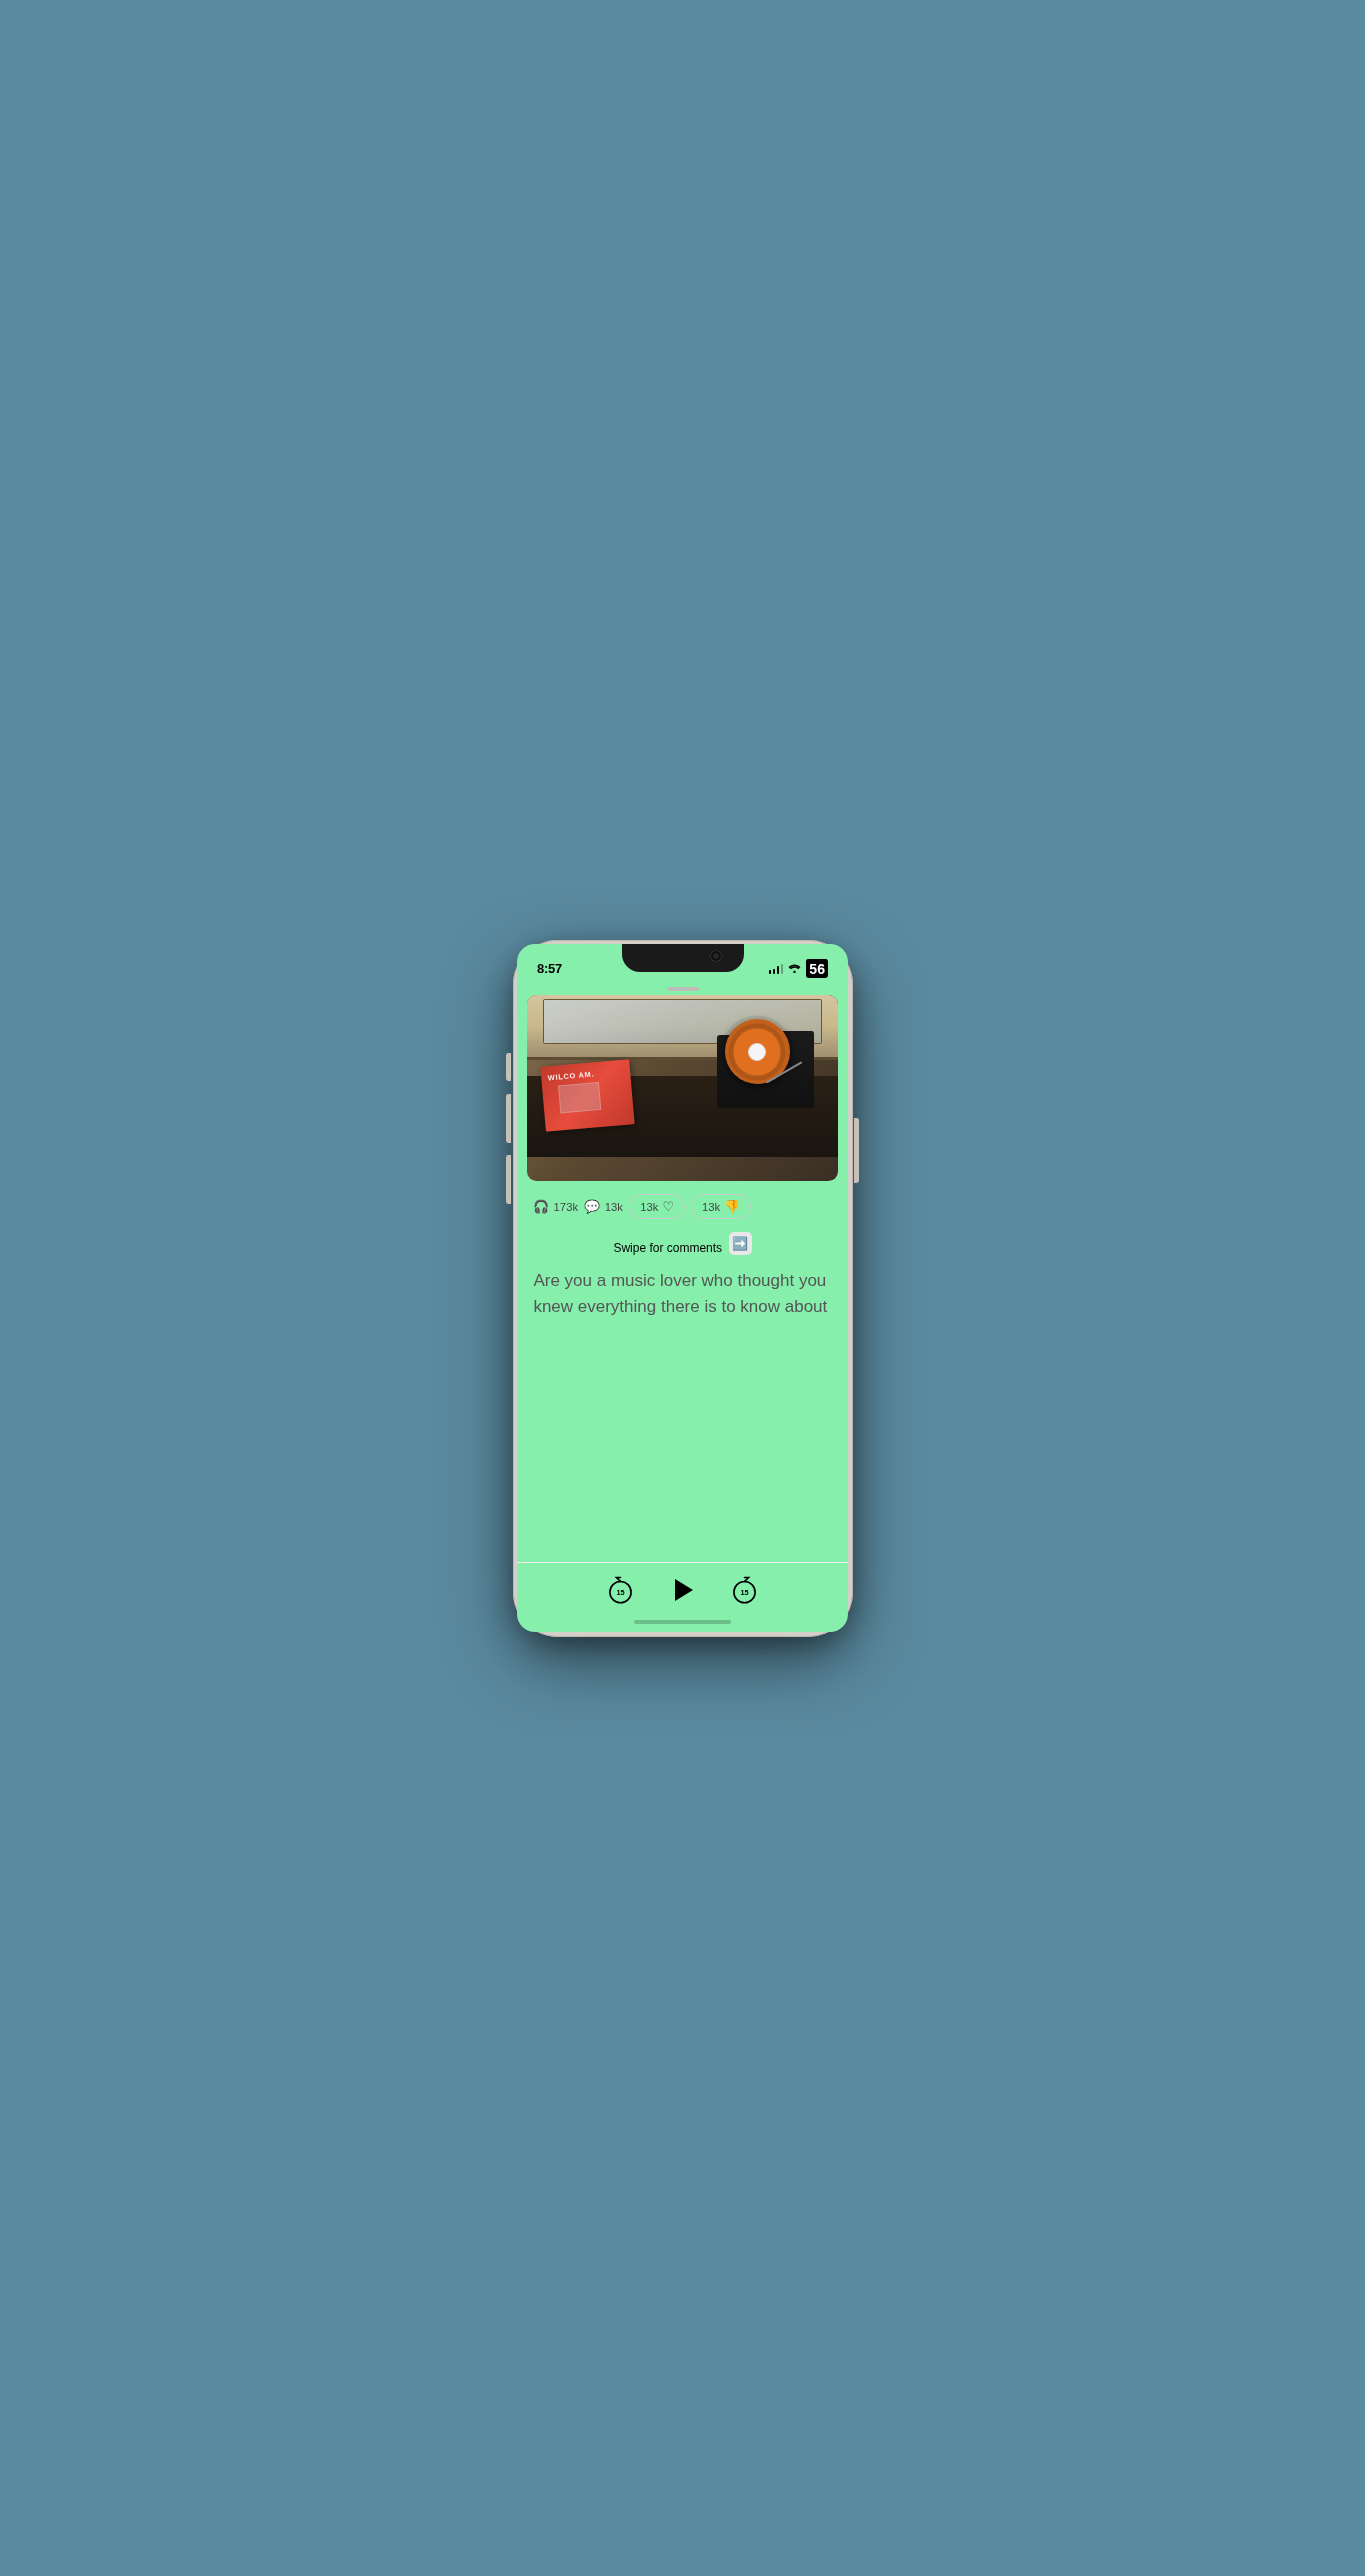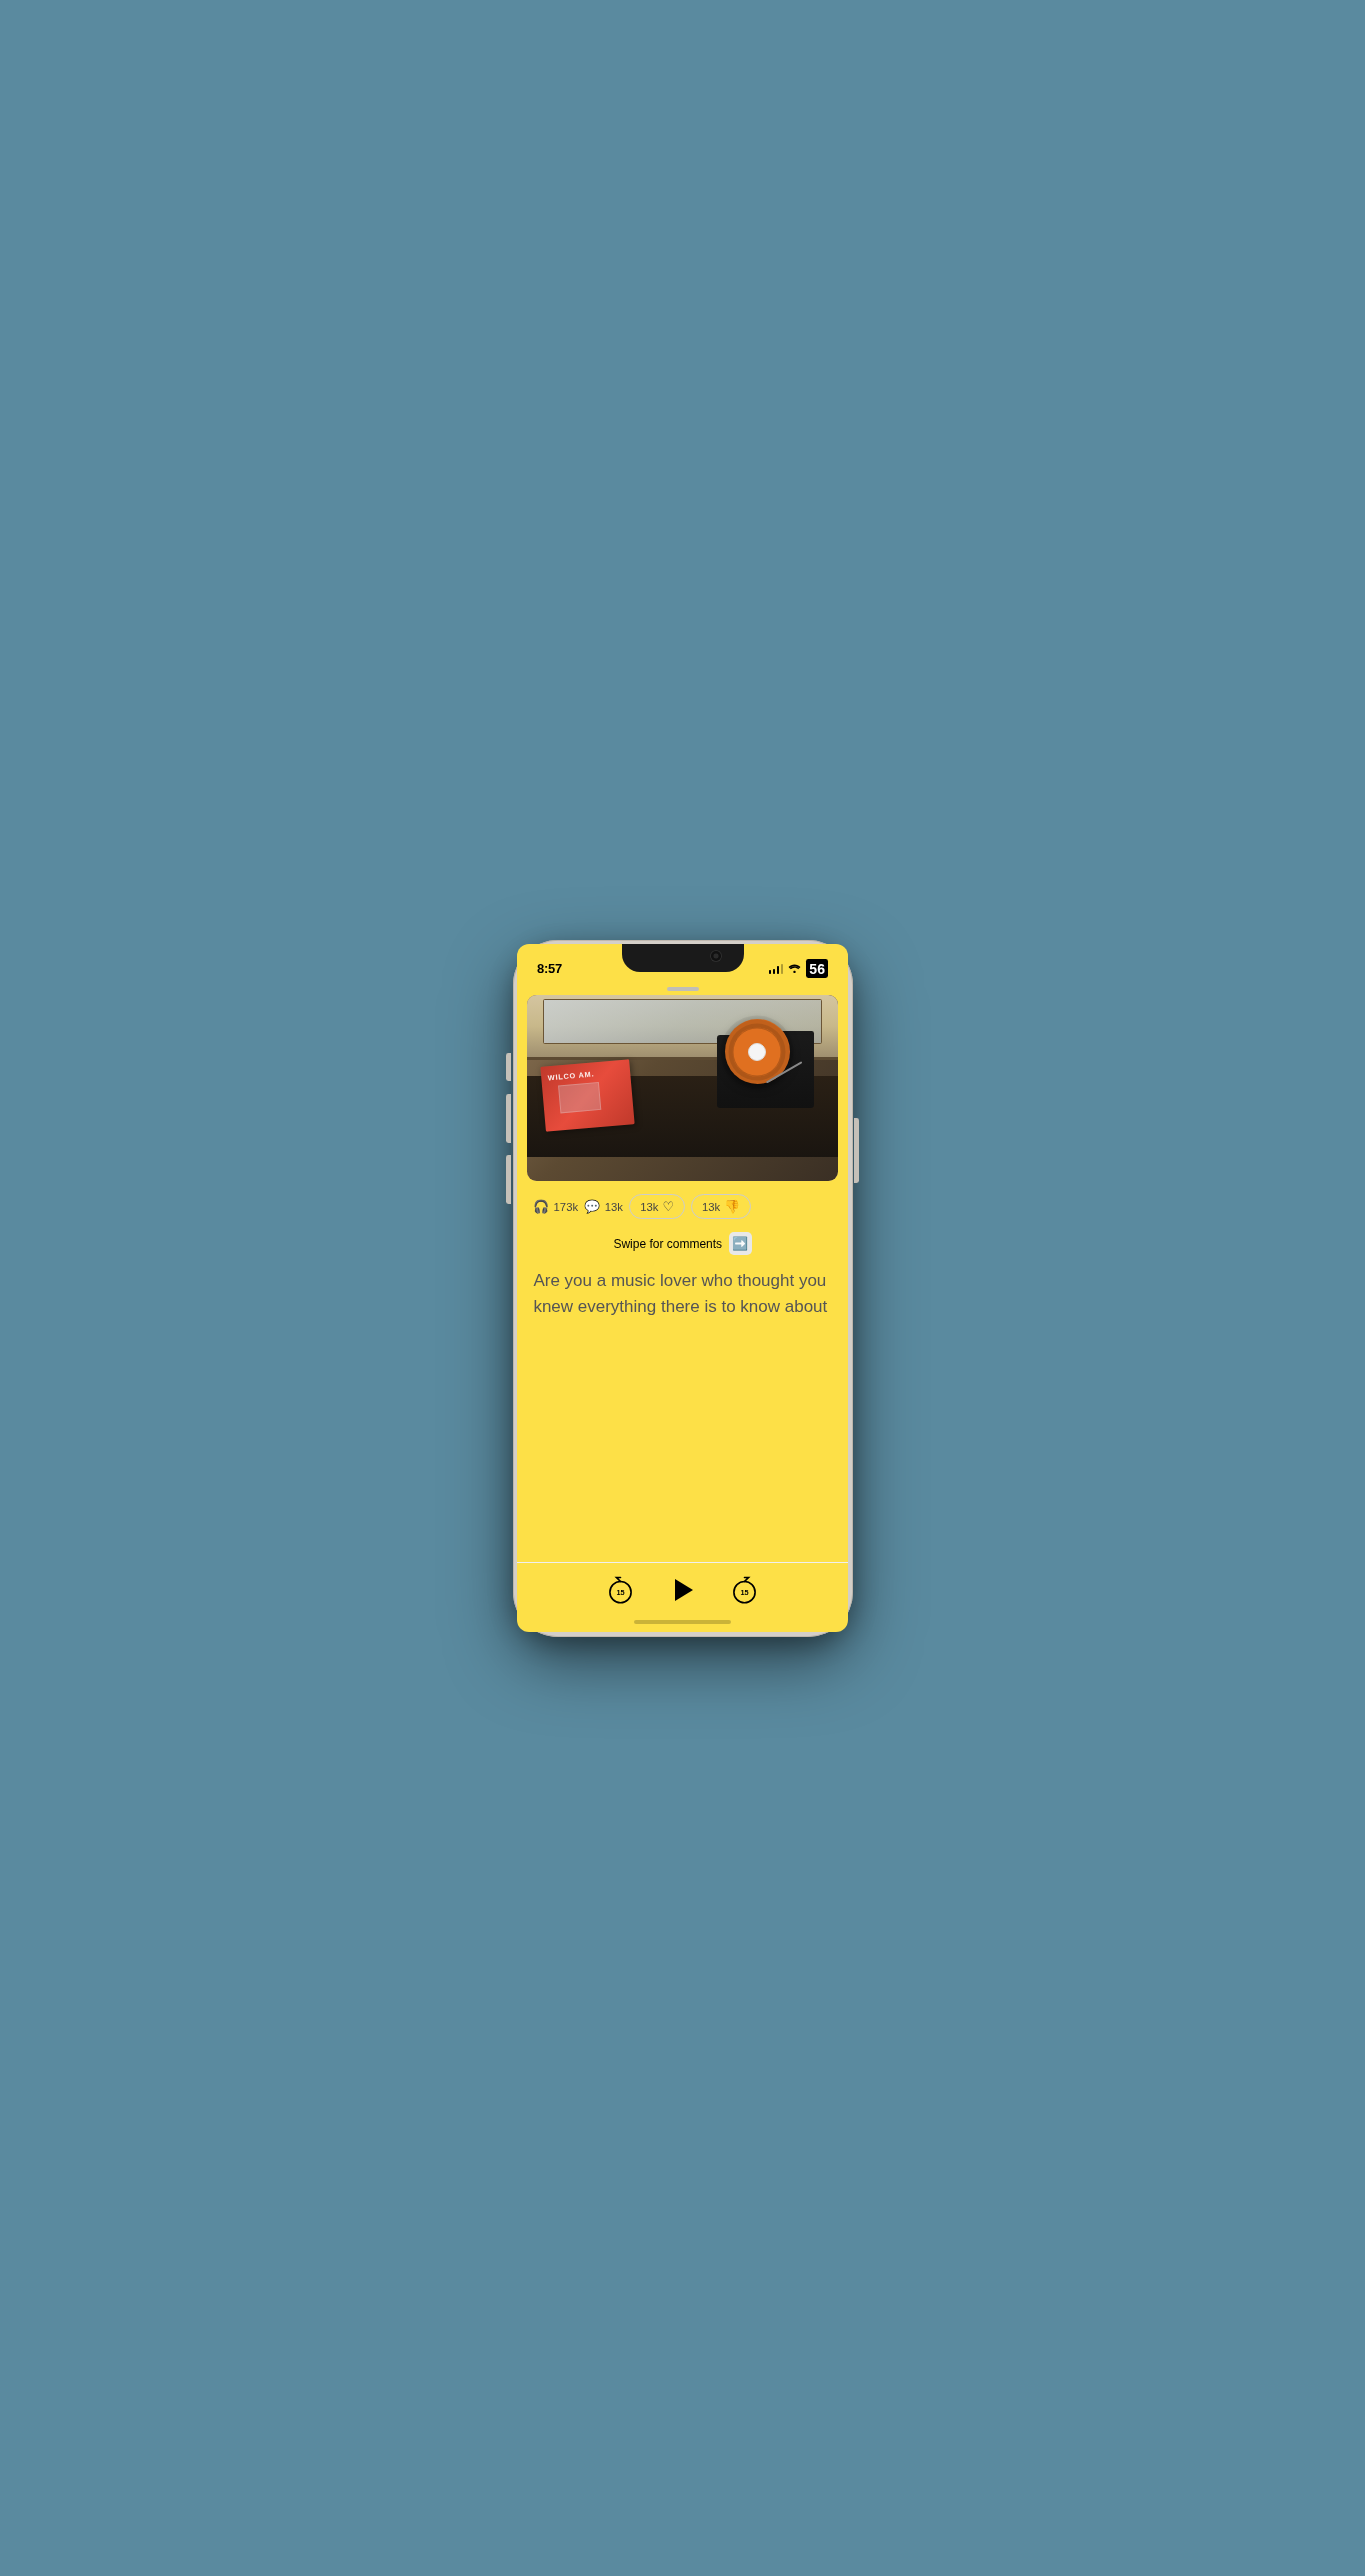--- a/index.html
+++ b/index.html
@@ -22,22 +22,22 @@
       box-shadow:
         inset 0 0 0 0.8px #b8b0a5,
         0 24px 65px rgba(0,0,0,0.5),
         0 8px 24px rgba(0,0,0,0.3);
       position: relative;
     }
 
     .phone-inner {
       width: 100%;
       height: 100%;
-      background: #fde047;
-      border-radius: 12px;
+      background: #86efac;
+      border-radius: 18px;
       overflow: hidden;
       position: relative;
       display: flex;
       flex-direction: column;
     }
 
     
     .notch {
       position: absolute;
       top: 0;
@@ -355,21 +355,21 @@
       font-size: 13px;
     }
 
     
     .swipe-hint {
       text-align: center;
       font-size: 12px;
       color: #000;
       margin-bottom: 13px;
       display: flex;
-      align-items: center;
+      align-items: flex-end;
       justify-content: center;
       gap: 6.5px;
     }
 
     .swipe-arrow {
       display: inline-flex;
       align-items: center;
       justify-content: center;
       width: 23px;
       height: 23px;

